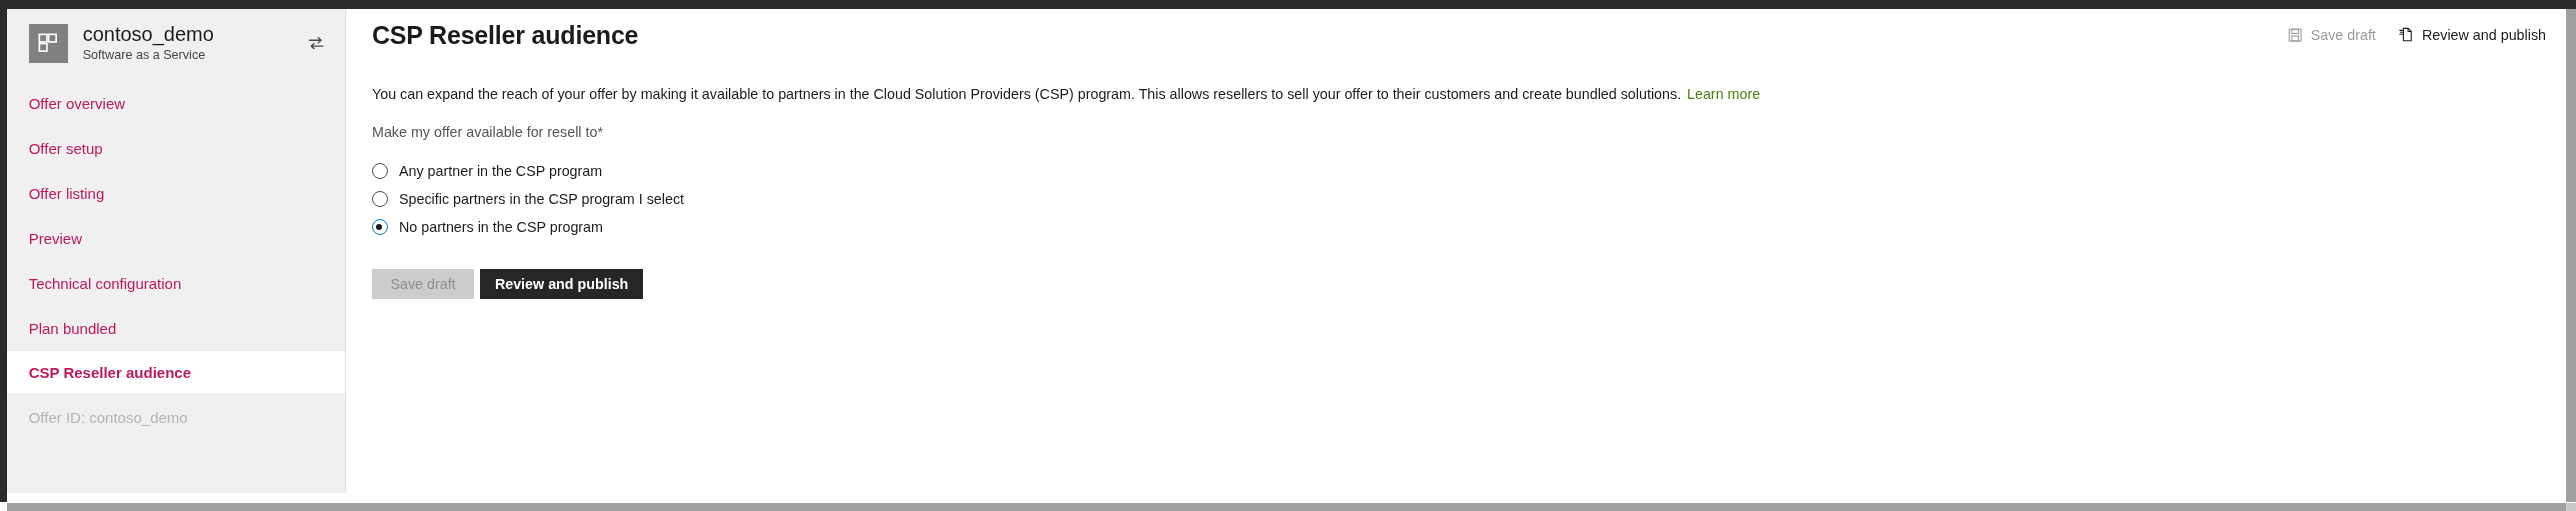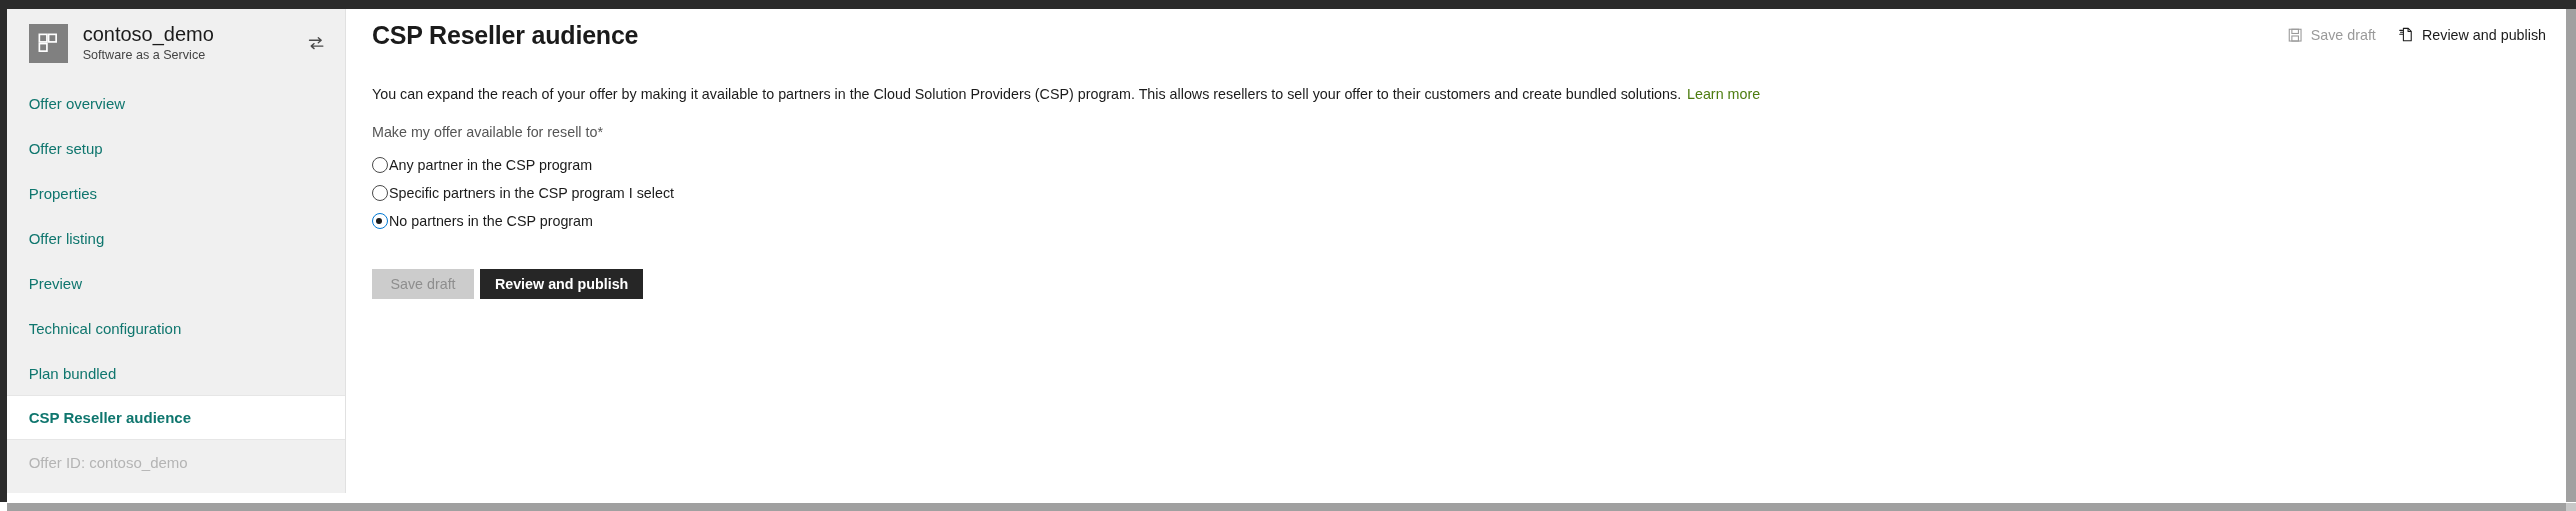--- a/index.html
+++ b/index.html
@@ -43,21 +43,21 @@
   .offer-subtitle {
     font-size:12.6px; color:#444; line-height:1.3; margin-top:1.7px;
     white-space:nowrap; overflow:hidden; text-overflow:ellipsis;
   }
   .swap-icon { flex:0 0 auto; width:22px; height:22px; color:#4a4a4a;
     display:flex; align-items:center; justify-content:center; }
 
   .nav { margin-top:5px; }
   .nav-item {
     height:45px; display:flex; align-items:center;
-    padding-left:22px; font-size:15px; color:#0f766e;
+    padding-left:22px; font-size:15px; color:#be185d;
     border-top:0.8px solid transparent;
   }
   .nav-item.active {
     background:#ffffff; font-weight:bold;
     border-top:0.8px solid #e6e6e6; border-bottom:0.8px solid #e6e6e6;
   }
   .nav-offer-id {
     height:45px; display:flex; align-items:center;
     padding-left:22px; font-size:15px; color:#b4b4b4;
   }
@@ -103,21 +103,21 @@
   }
   .desc a { color:#4d7c0f; text-decoration:none; margin-left:5.9px; }
 
   .field-label {
     margin-top:20px; font-size:14.3px; color:#555555;
   }
   .req { color:#555555; }
 
   .radio-group { margin-top:11.7px; }
   .radio-row {
-    display:flex; align-items:center; gap:1px;
+    display:flex; align-items:flex-end; gap:11px;
     height:28px; cursor:pointer;
   }
   .radio-mark {
     width:16px; height:16px; border-radius:50%;
     border:1.3px solid #4a4a4a; background:#ffffff;
     flex:0 0 auto; position:relative;
   }
   .radio-row.selected .radio-mark {
     border:1.3px solid #0078d4;
   }
@@ -185,23 +185,20 @@
         </svg>
       </div>
     </div>
 
     <div class="nav">
       <div class="nav-item">
         <span>Offer overview</span>
       </div>
       <div class="nav-item">
         <span>Offer setup</span>
-      </div>
-      <div class="nav-item">
-        <span>Properties</span>
       </div>
       <div class="nav-item">
         <span>Offer listing</span>
       </div>
       <div class="nav-item">
         <span>Preview</span>
       </div>
       <div class="nav-item">
         <span>Technical configuration</span>
       </div>

